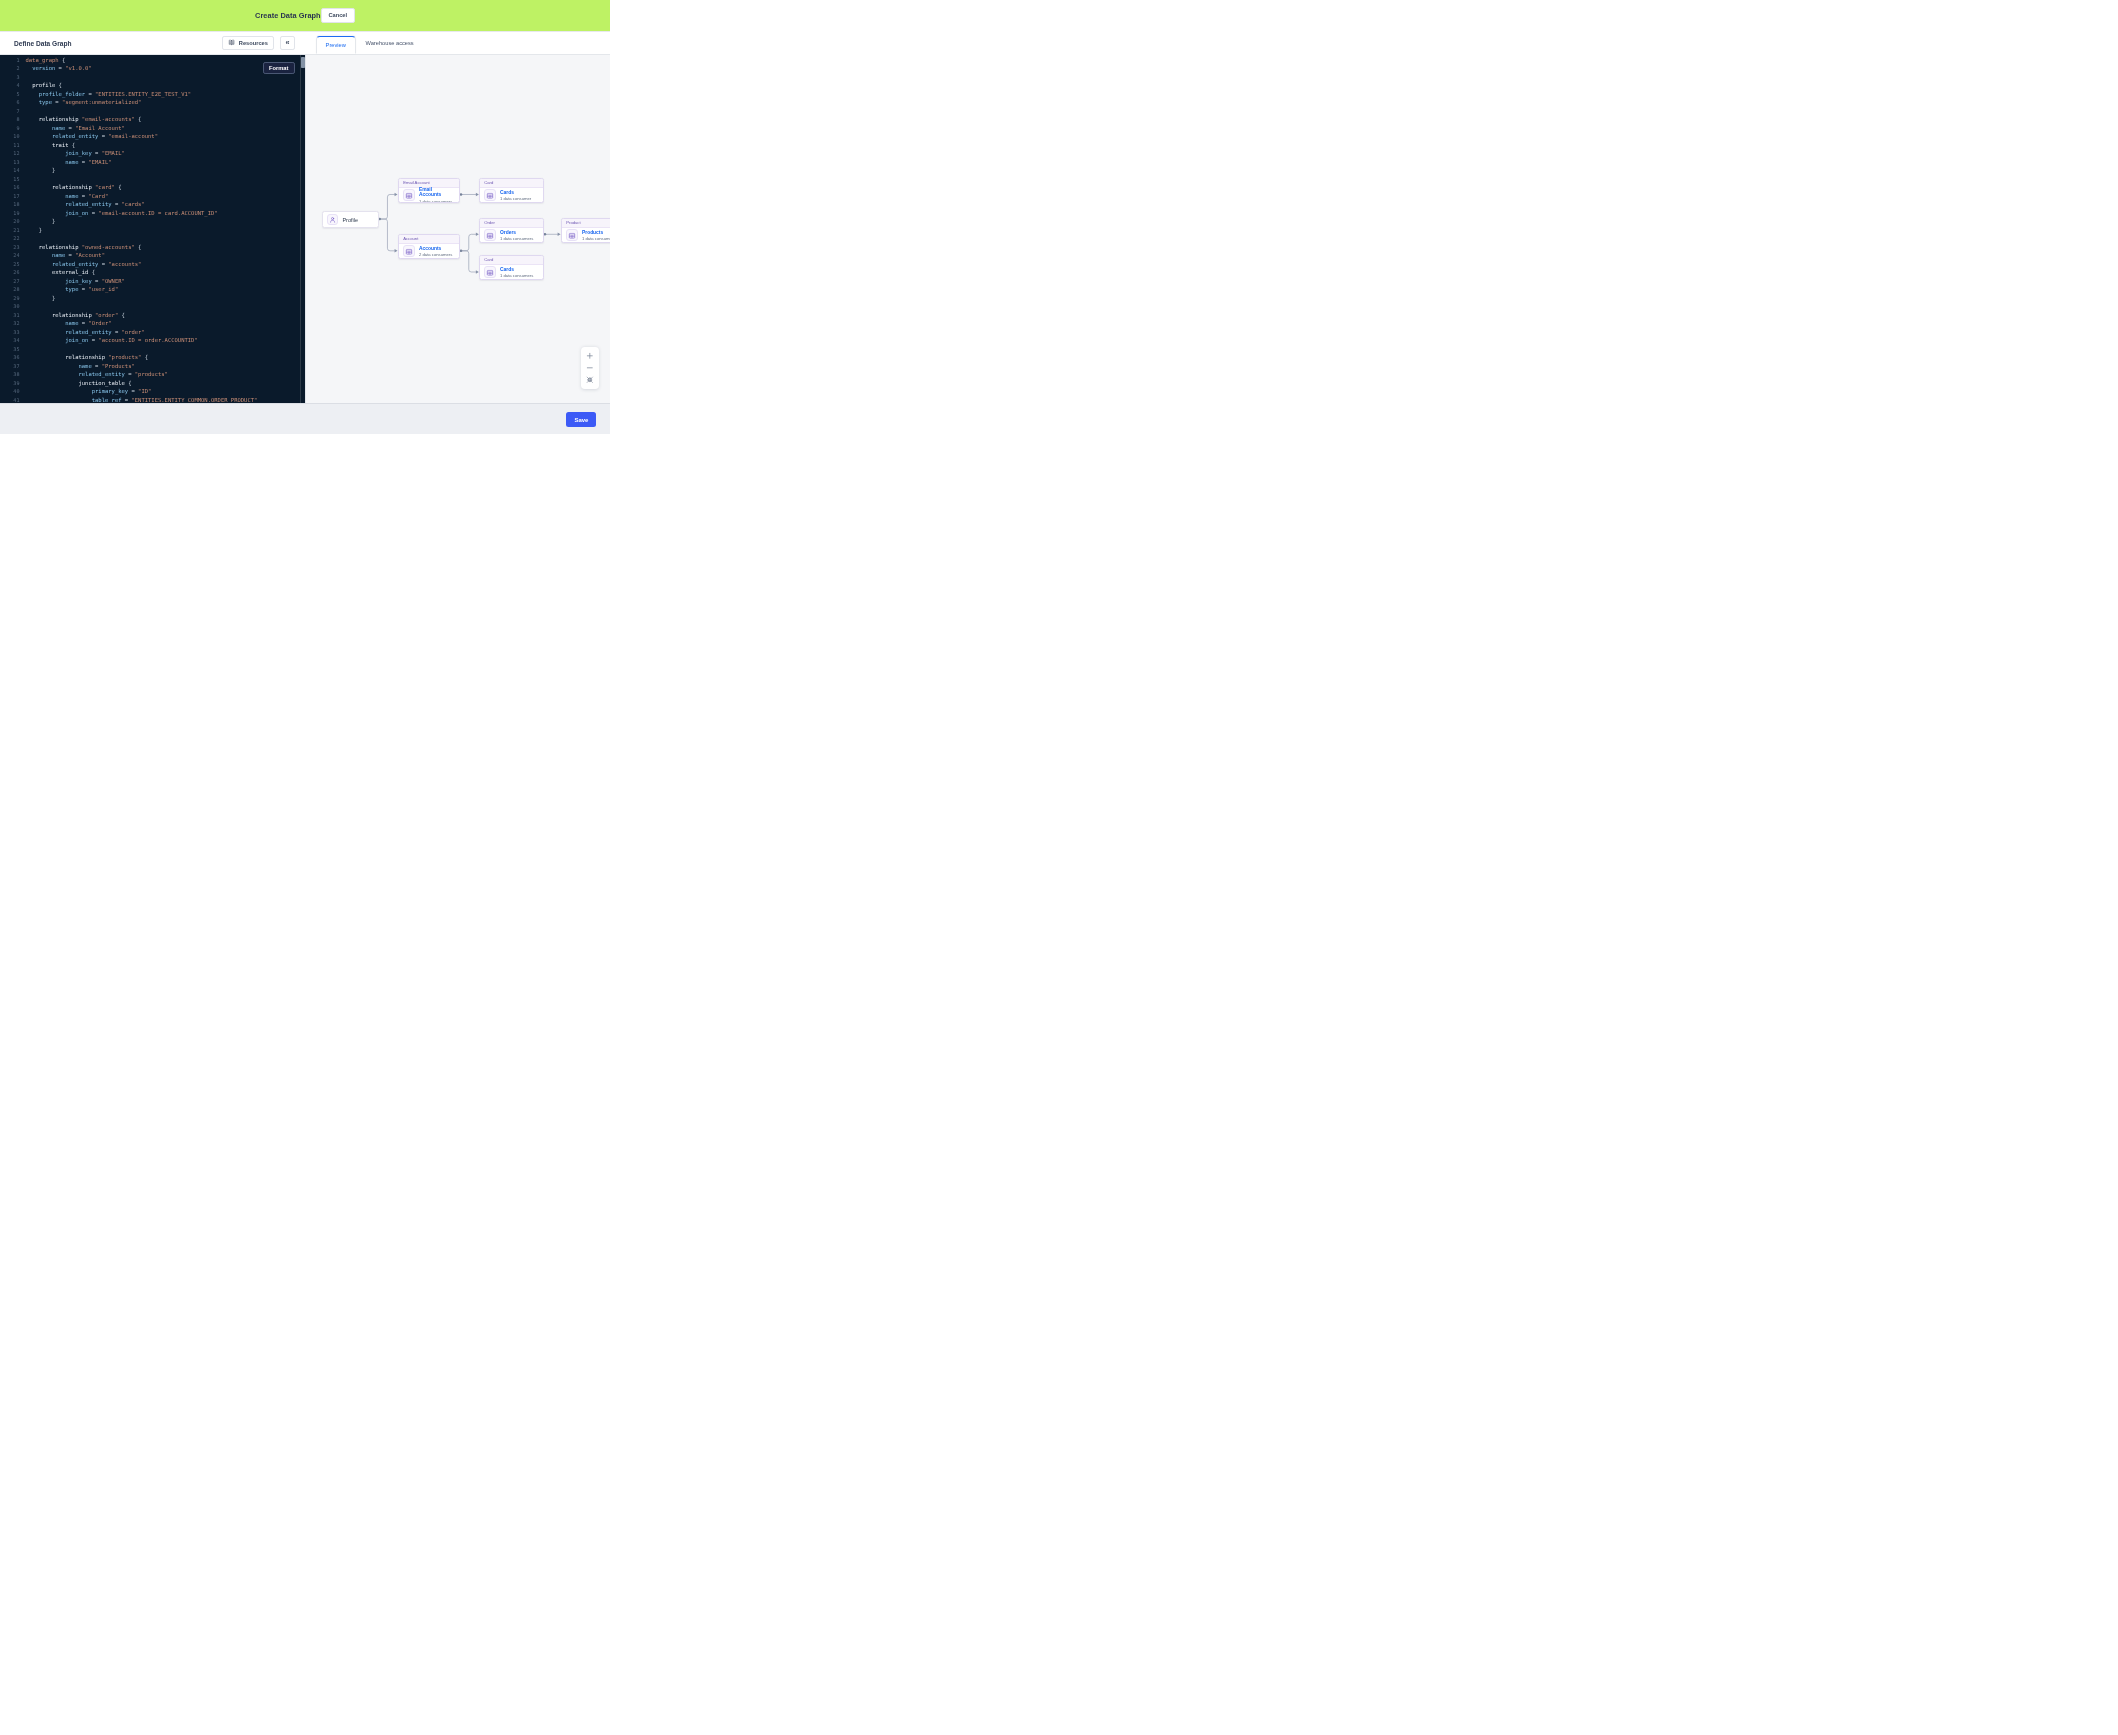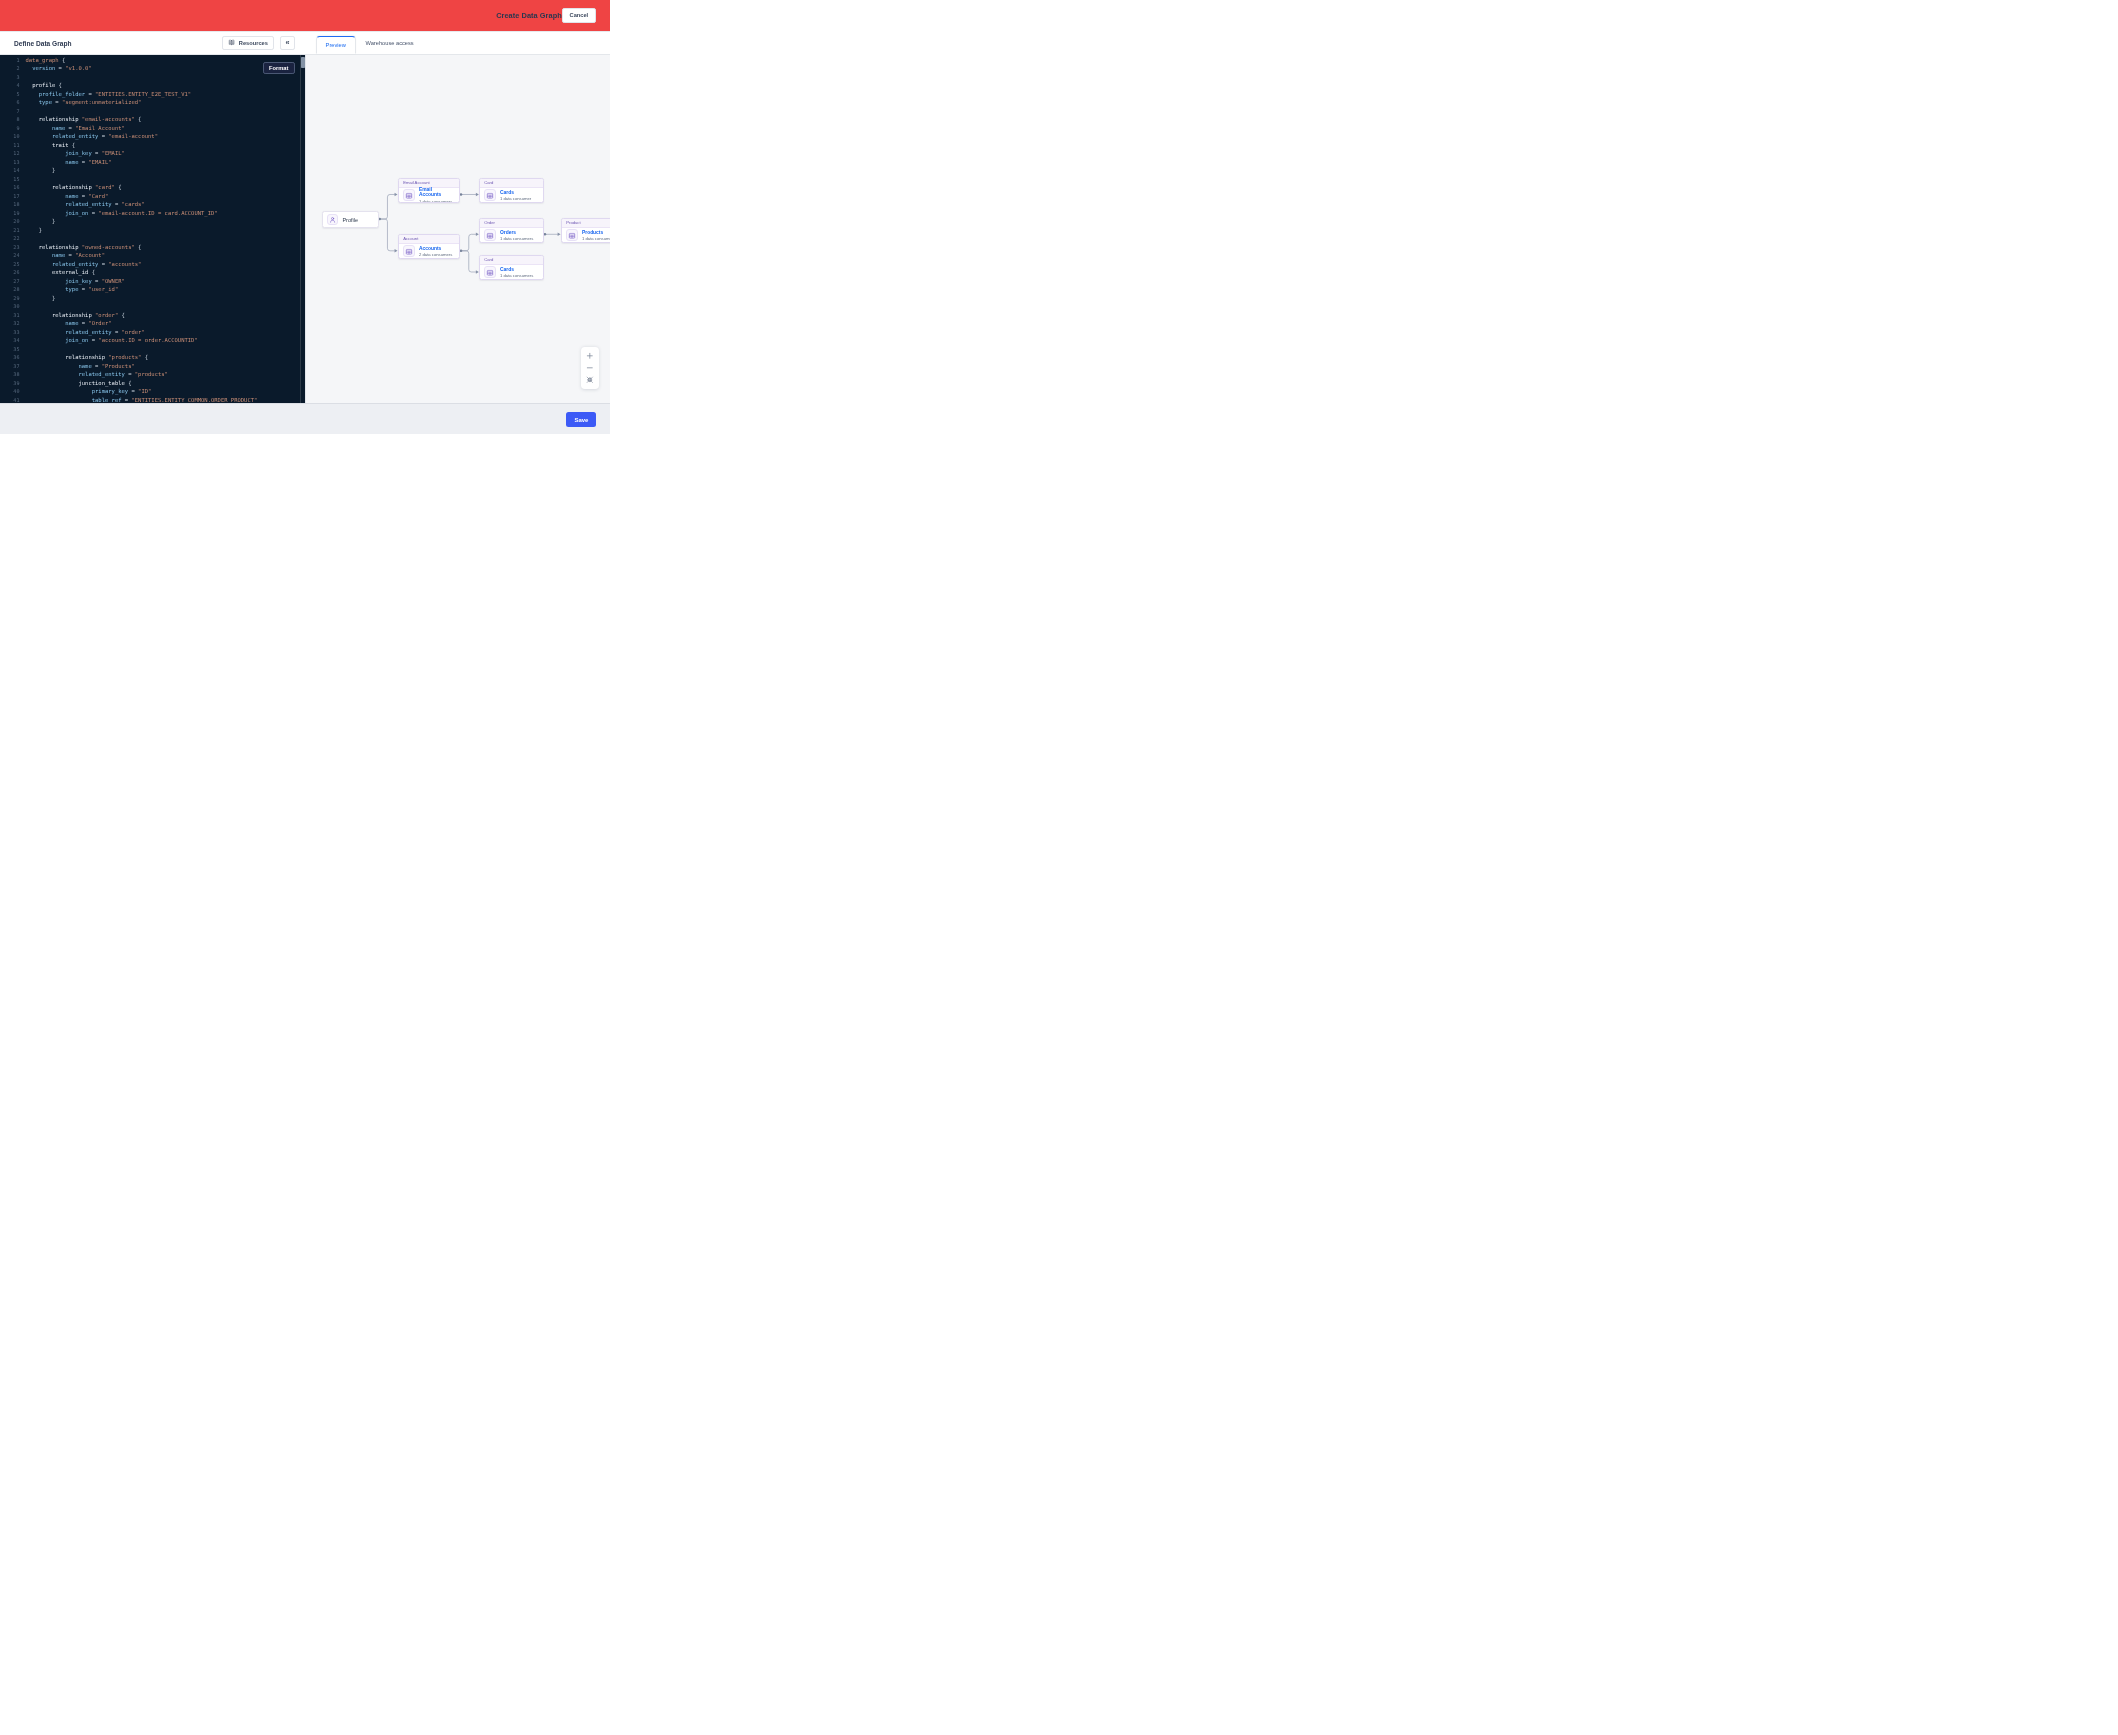--- a/index.html
+++ b/index.html
@@ -2,22 +2,22 @@
 <html style="font-size:6.8px"><head>
 <meta charset="utf-8">
 <style>
   * { margin:0; padding:0; box-sizing:border-box; }
   html,body { width:610px; height:434px; }
   body { font-family:"Liberation Sans", sans-serif; background:#fff; overflow:hidden; }
   .app { position:relative; width:610px; height:434px; background:#fff; overflow:hidden; }
 
   
   .app-header { position:absolute; left:0; top:0; width:610px; height:32px;
-    background:#ef4444; border-bottom:0.4px solid #E7E9ED;
-    display:flex; align-items:center; justify-content:flex-end; padding:0 14px; }
+    background:#bef264; border-bottom:0.4px solid #E7E9ED;
+    display:flex; align-items:center; justify-content:center; padding:0 14px; }
   .app-title { font-size:7.4px; font-weight:700; color:#2B3750; letter-spacing:0.04px; }
   .btn-secondary { background:#fff; border:0.4px solid #E1E4EA; border-radius:2.1px;
     color:#3D495E; font-weight:700; font-size:5.7px; height:15.3px; padding:0 6.8px;
     display:inline-flex; align-items:center; justify-content:center; cursor:pointer;
     font-family:"Liberation Sans", sans-serif; }
 
   
   .subbar { position:absolute; left:0; top:32px; width:610px; height:23px; background:#fff;
     border-bottom:0.4px solid #E4E7EB; display:flex; }
   .subbar-left { width:305px; display:flex; align-items:center; padding:0 10.2px 0 14px; }

